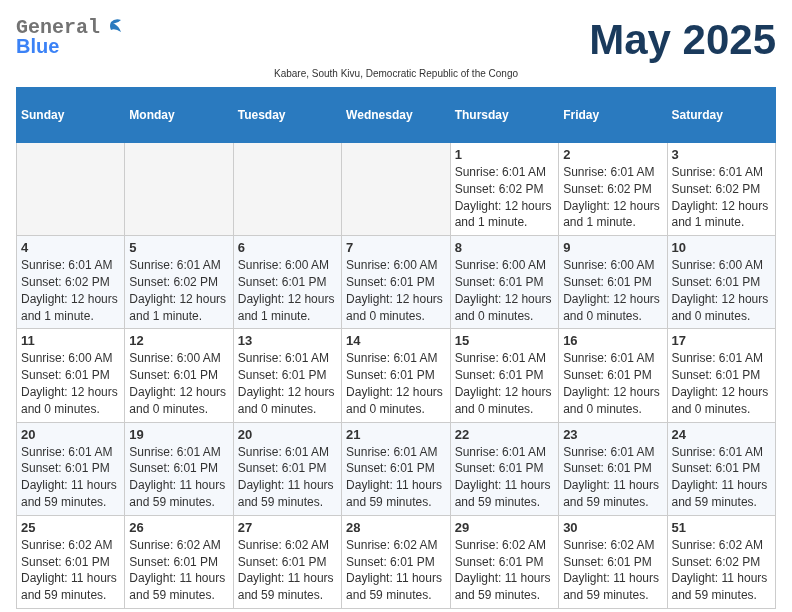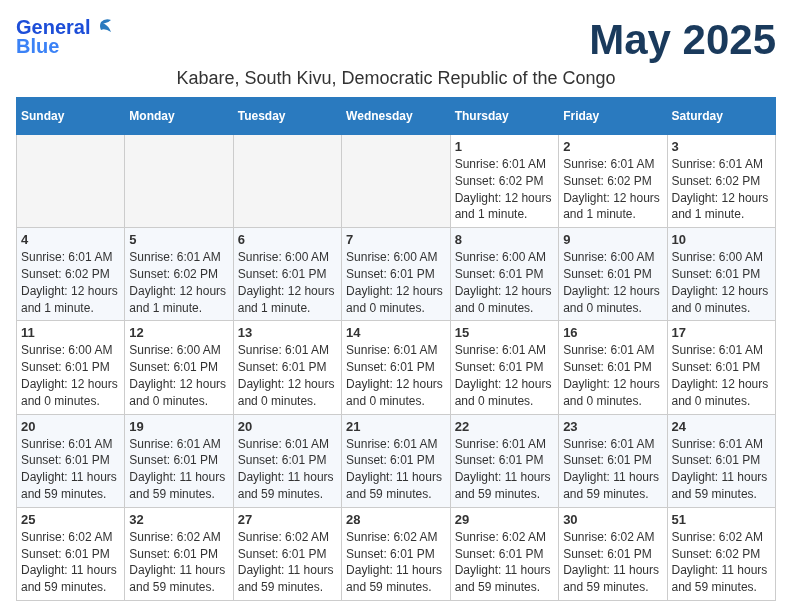--- a/index.html
+++ b/index.html
@@ -22,33 +22,33 @@
       align-items: flex-start;
     }
     .month-title {
       font-size: 42px;
       font-weight: bold;
       color: #1a3a5c;
       text-align: right;
     }
     .location-title {
       text-align: center;
-      font-size: 18px;
+      font-size: 10px;
       color: #333;
       margin-bottom: 8px;
     }
     .calendar {
       width: 100%;
       border-collapse: collapse;
       font-size: 11px;
     }
     .calendar th {
       background-color: #2a7abf;
       color: #fff;
-      padding: 11px 4px;
+      padding: 20px 4px;
       text-align: left;
       font-size: 12px;
       font-weight: bold;
       border: 1px solid #2a7abf;
     }
     .calendar td {
       border: 1px solid #ccc;
       vertical-align: top;
       padding: 4px;
       width: 109px;
@@ -78,21 +78,21 @@
     .calendar td.empty {
       background: #f5f5f5 !important;
     }
   </style>
 </head>
 <body>
 
 <div class="header-row">
   <div class="logo">
     <div style="display:flex;align-items:center;gap:0;">
-      <span style="font-size:20px;font-weight:bold;color:#1d4ed8;">General</span>
+      <span style="font-size:20px;font-weight:bold;color:#737373;font-family:Liberation Mono, monospace;">General</span>
       <svg width="22" height="20" viewBox="0 0 22 20" style="margin-left:1px;">
         <path d="M10 4 Q14 0 20 2 Q16 6 12 5 Q18 8 20 14 Q14 10 10 12 Q8 8 10 4Z" fill="#2a7abf"></path>
       </svg>
     </div>
     <span style="font-size:20px;font-weight:bold;color:#3b82f6;margin-top:-4px;">Blue</span>
   </div>
   <div class="month-title">May 2025</div>
 </div>
 
 <div class="location-title">Kabare, South Kivu, Democratic Republic of the Congo</div>
@@ -267,21 +267,21 @@
         </td>
       </tr>
       <tr>
         <td>
           <div class="day-num">25</div>
           <div class="day-info" style="white-space: pre-line;">Sunrise: 6:02 AM
 Sunset: 6:01 PM
 Daylight: 11 hours and 59 minutes.</div>
         </td>
         <td>
-          <div class="day-num">32</div>
+          <div class="day-num">26</div>
           <div class="day-info" style="white-space: pre-line;">Sunrise: 6:02 AM
 Sunset: 6:01 PM
 Daylight: 11 hours and 59 minutes.</div>
         </td>
         <td>
           <div class="day-num">27</div>
           <div class="day-info" style="white-space: pre-line;">Sunrise: 6:02 AM
 Sunset: 6:01 PM
 Daylight: 11 hours and 59 minutes.</div>
         </td>

